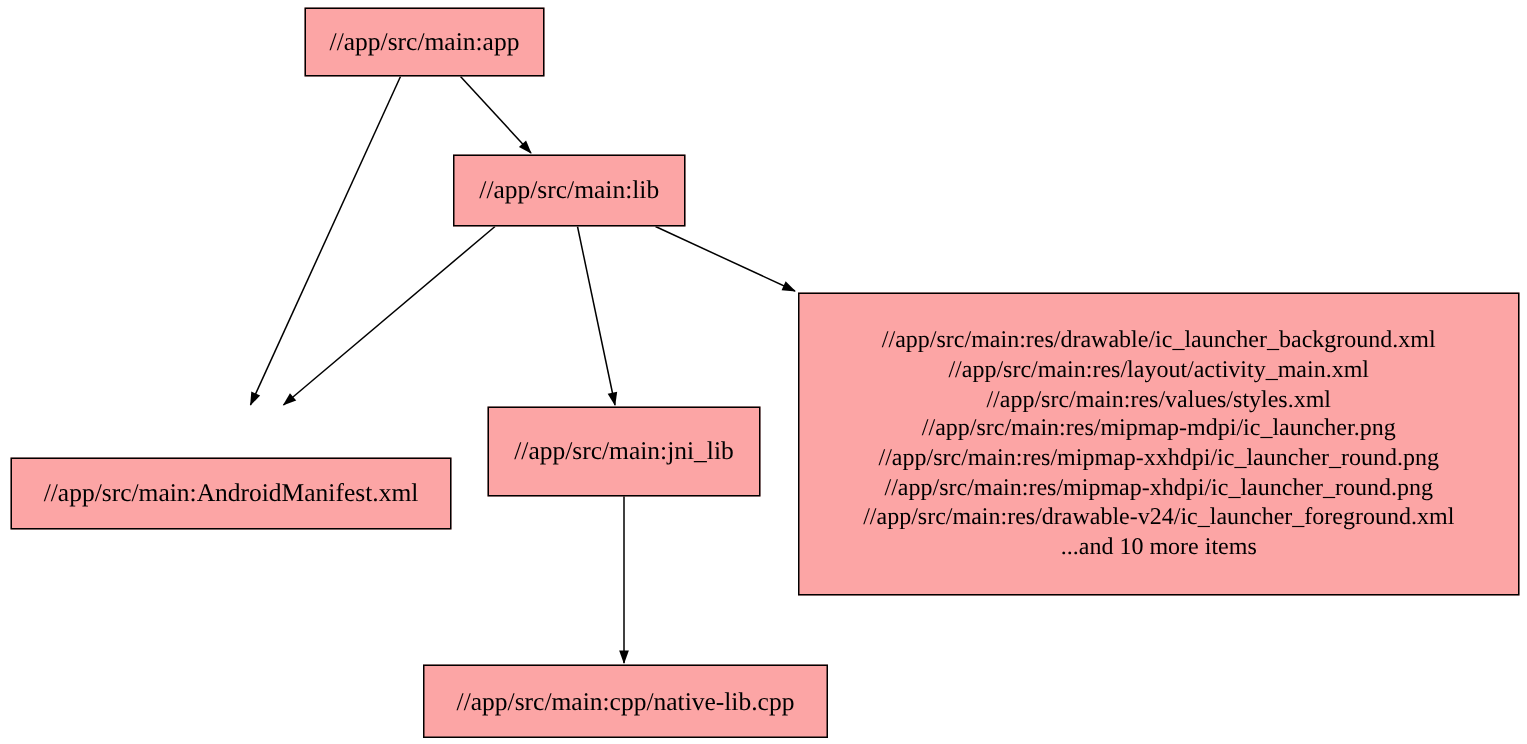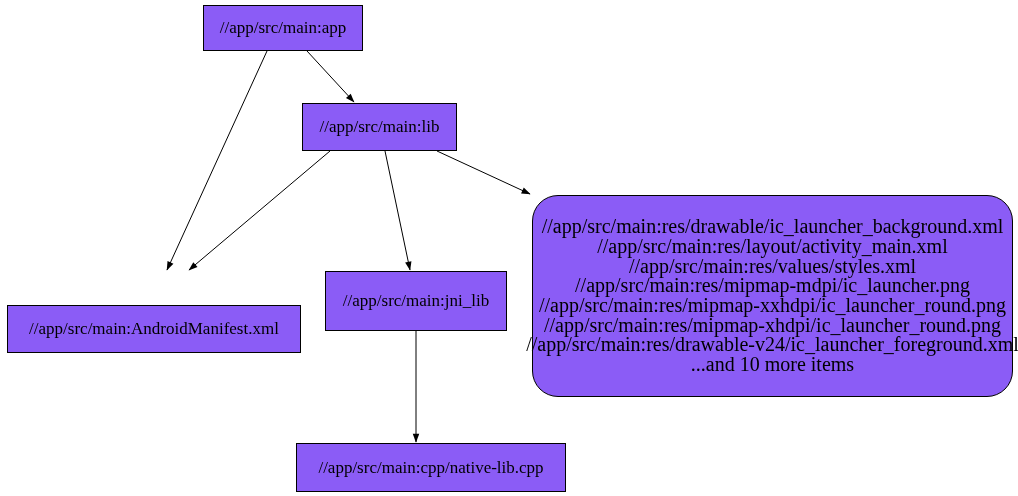--- a/index.html
+++ b/index.html
@@ -19,33 +19,32 @@
     position: absolute;
     left: 0;
     top: 0;
     width: 1018px;
     height: 496px;
   }
   .node {
     position: absolute;
     box-sizing: border-box;
     border: 1px solid #000000;
-    background: #8b5cf6;
+    background: #fca5a5;
     color: #000000;
     display: flex;
     align-items: center;
     justify-content: center;
     font-size: 17px;
     white-space: nowrap;
   }
   .node.multi {
     flex-direction: column;
     line-height: 19.7px;
-    font-size: 20px;
-    border-radius: 26px;
+    font-size: 16px;
   }
 </style>
 </head>
 <body>
 
 <div class="canvas">
 
   <svg class="edge-layer" width="1018" height="496" viewBox="0 0 1018 496" xmlns="http://www.w3.org/2000/svg">
     <defs>
       <marker id="arrowhead" viewBox="0 0 10 10" refX="9.3" refY="5" markerWidth="11" markerHeight="9" orient="auto">
@@ -80,17 +79,17 @@
     <span>//app/src/main:res/drawable/ic_launcher_background.xml</span>
     <span>//app/src/main:res/layout/activity_main.xml</span>
     <span>//app/src/main:res/values/styles.xml</span>
     <span>//app/src/main:res/mipmap-mdpi/ic_launcher.png</span>
     <span>//app/src/main:res/mipmap-xxhdpi/ic_launcher_round.png</span>
     <span>//app/src/main:res/mipmap-xhdpi/ic_launcher_round.png</span>
     <span>//app/src/main:res/drawable-v24/ic_launcher_foreground.xml</span>
     <span>...and 10 more items</span>
   </div>
 
-  <div class="node" style="left:282px; top:443px; width:270px; height:49px;margin-left:14px;">
+  <div class="node" style="left:282px; top:443px; width:270px; height:49px;">
     <span>//app/src/main:cpp/native-lib.cpp</span>
   </div>
 
 </div>
 
 </body></html>

